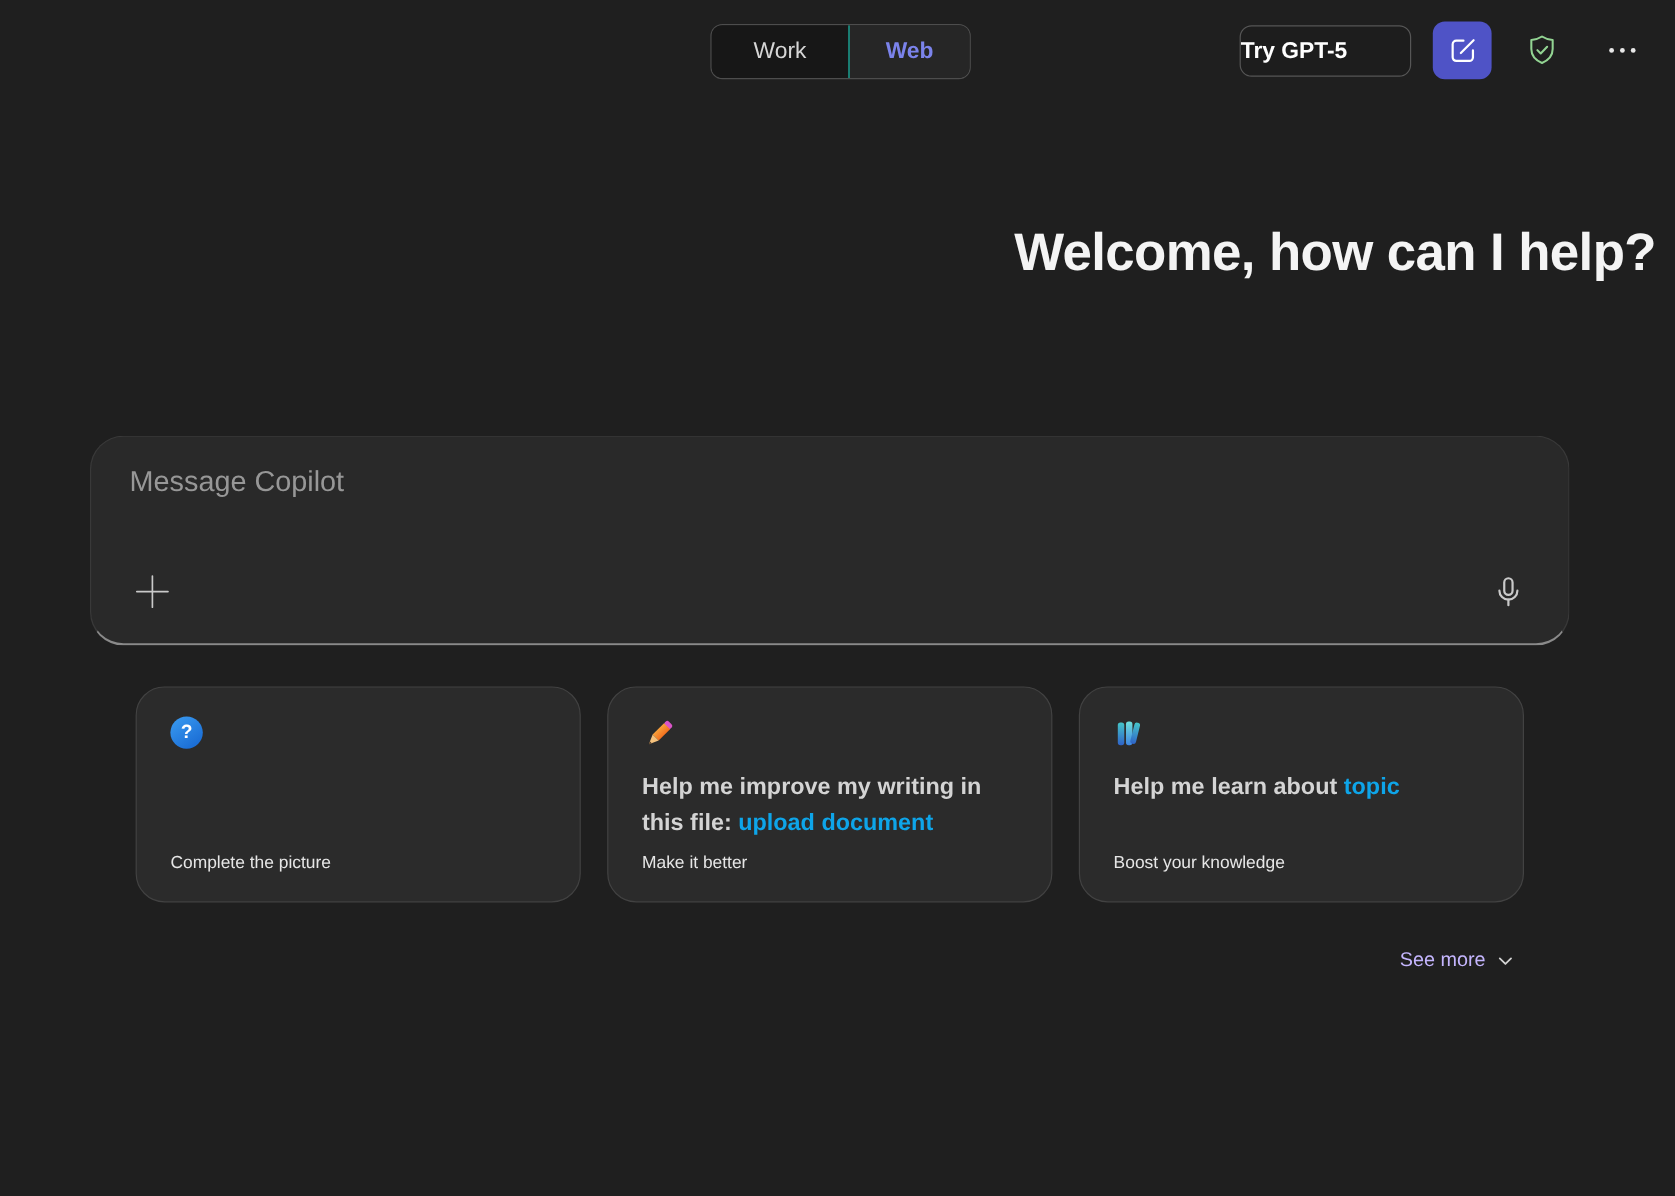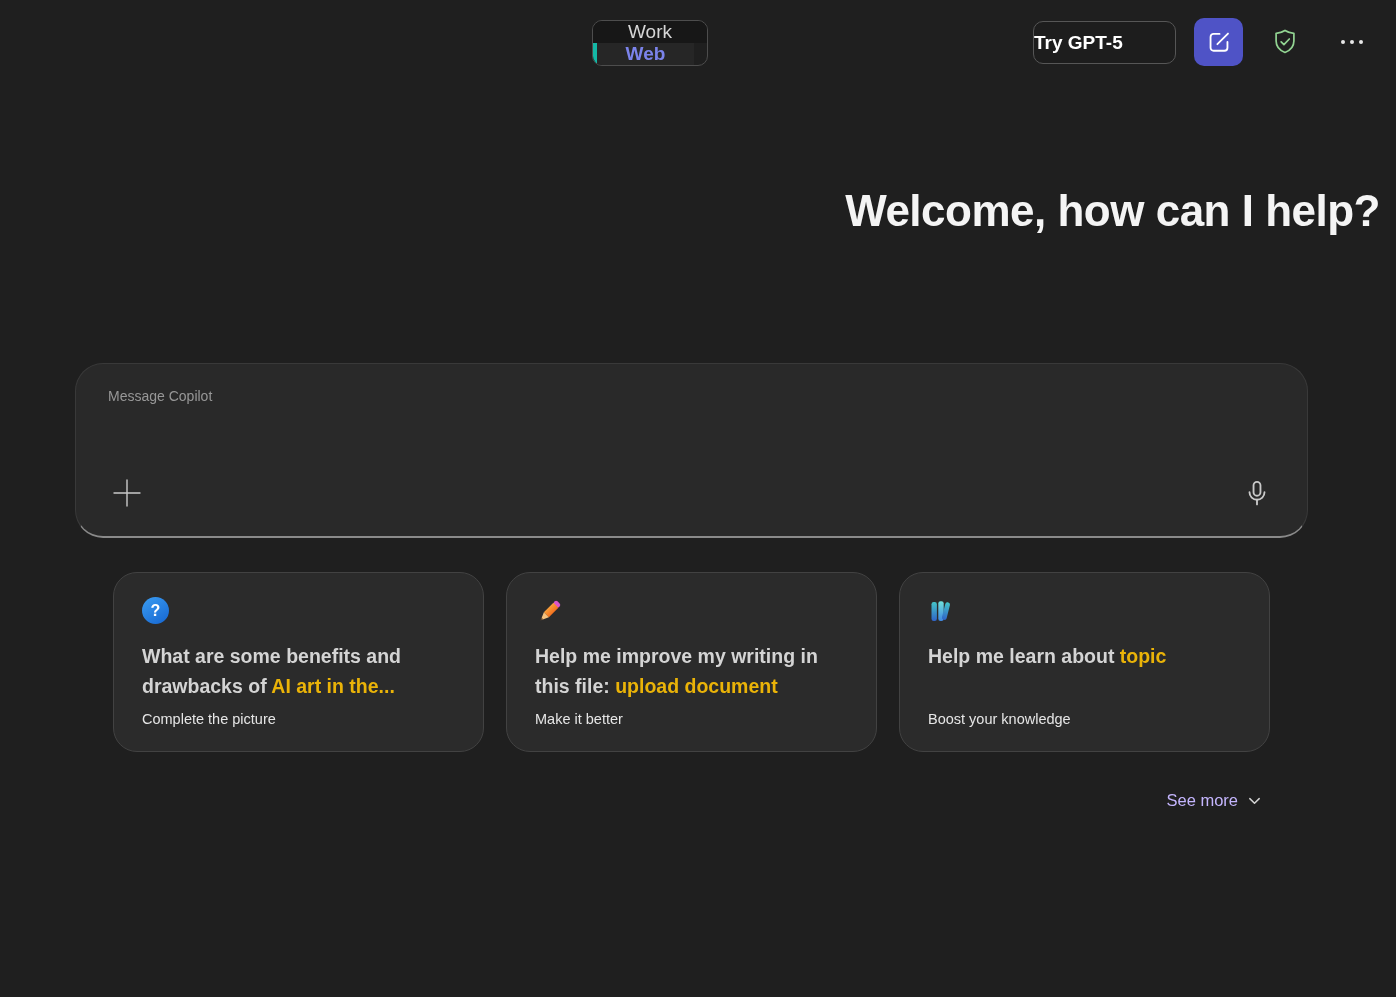--- a/index.html
+++ b/index.html
@@ -11,28 +11,27 @@
     position: relative;
     overflow: hidden;
   }
 
   
   .tab-toggle {
     position: absolute; left: 592px; top: 20px;
     display: flex; height: 46px;
     border: 1px solid #4d4d4d; border-radius: 10px;
     overflow: hidden;
-    flex-direction: column;
   }
   .tab {
     display: flex; align-items: center; justify-content: center;
     font-size: 19px; cursor: pointer;
   }
   .tab-work { width: 114px; background: #171717; color: #d6d6d6; }
-  .tab-web  { width: 101px; background: #262626; color: #7b83eb; font-weight: bold; border-left: 4px solid #14b8a6; text-align: right; }
+  .tab-web  { width: 101px; background: #262626; color: #7b83eb; font-weight: bold; border-left: 1px solid #14b8a6; text-align: right; }
 
   .try-gpt5 {
     position: absolute; left: 1033px; top: 21px;
     width: 143px; height: 43px;
     border: 1px solid #565656; border-radius: 10px;
     background: #1d1d1d; color: #ffffff;
     font-weight: bold; font-size: 19px;
     display: flex; align-items: center; justify-content: flex-start;
     cursor: pointer;
   }
@@ -71,21 +70,21 @@
     width: 1233px; height: 175px;
     background: #292929;
     border: 1px solid #393939;
     border-bottom: 2px solid #8a8a8a;
     border-radius: 28px;
   }
   .composer textarea {
     position: absolute; left: 32px; top: 24px; right: 60px; height: 60px;
     background: transparent; border: none; outline: none; resize: none;
     font-family: "Liberation Sans", "DejaVu Sans", sans-serif;
-    font-size: 14px; color: #eeeeee;
+    font-size: 24px; color: #eeeeee;
   }
   .composer textarea::placeholder { color: #979797; }
   .attach-btn {
     position: absolute; left: 34px; bottom: 26px;
     width: 34px; height: 34px; background: transparent; border: none;
     display: flex; align-items: center; justify-content: center;
     cursor: pointer;
   }
   .mic-btn {
     position: absolute; right: 33px; bottom: 24px;
@@ -113,21 +112,21 @@
     width: 27px; height: 27px; border-radius: 50%;
     background: linear-gradient(145deg, #3b9df2 0%, #1565d0 100%);
     color: #ffffff; font-weight: bold; font-size: 16px;
     display: flex; align-items: center; justify-content: center;
   }
   .card-title {
     margin-top: 16px;
     font-size: 19.5px; font-weight: bold; color: #d4d4d4;
     line-height: 30px;
   }
-  .card-link { color: #eab308; }
+  .card-link { color: #0ea5e9; }
   .card-subtitle {
     margin-top: auto;
     font-size: 14.5px; font-weight: 400; color: #e6e6e6;
   }
 
   
   .see-more {
     position: absolute; right: 134px; top: 791px;
     display: flex; align-items: center; gap: 9px;
     background: transparent; border: none;
@@ -197,23 +196,20 @@
     </span>
   </button>
 </div>
 
 <div class="cards">
 
   <div class="card">
     <div class="card-icon">
       <div class="q-circle">?</div>
     </div>
-    <div class="card-title">
-      <span>What are some benefits and drawbacks of </span><span class="card-link">AI art in the...</span>
-    </div>
     <div class="card-subtitle">Complete the picture</div>
   </div>
 
   <div class="card">
     <div class="card-icon">
       <span style="display:flex">
         <svg width="30" height="30" viewBox="0 0 30 30">
           <defs>
             <linearGradient id="penbody" x1="0" y1="0" x2="1" y2="0">
               <stop offset="0" stop-color="#f9a13b"></stop>

